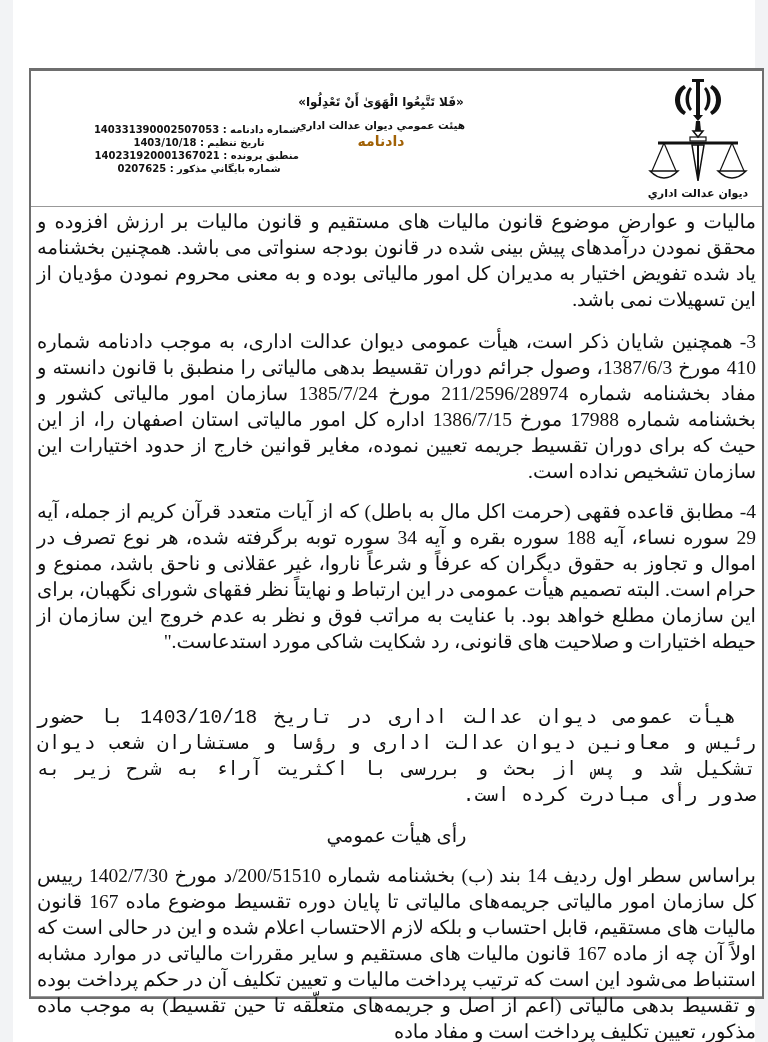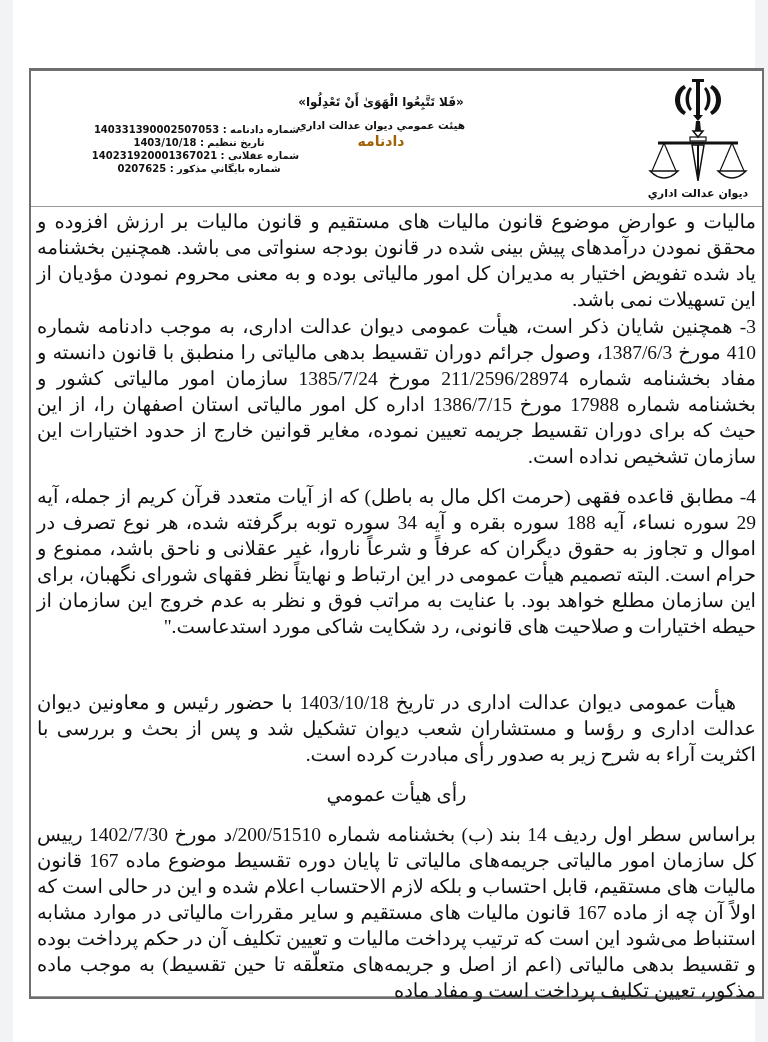--- a/index.html
+++ b/index.html
@@ -49,22 +49,22 @@
     }
     .meta .row { white-space: nowrap; }
     .body {
       direction: rtl; text-align: justify; text-align-last: right;
       font-size: 19.5px; line-height: 26px; color: #111;
       padding: 2px 6px 10px 6px;
       height: 790px; box-sizing: border-box;
       border-bottom: 1px solid #999;
     }
     .body p { margin: 0 0 14px 0; }
-    .body p.top { margin-bottom: 1px; }
-    .body p.indent { text-indent: 20px; }
+    .body p.top { margin-bottom: 16px; }
+    .body p.indent { text-indent: 20px; font-family: Liberation Mono, monospace; }
     .body .gap { height: 36px; }
     .verdict-heading { text-align-last: center; margin: 2px 0 12px 0; }
     .footer {
       direction: rtl; text-align: center;
       font-family: "DejaVu Sans", sans-serif; font-weight: bold;
       padding: 2px 0 3px 0;
     }
     .certified { font-size: 9px; color: #1f3f7a; }
     .address { font-size: 9px; color: #111; margin-top: 2px; }
   </style>
@@ -117,21 +117,21 @@
       <div class="meta">
         <div class="row">
           <span>شماره دادنامه :</span>
           <span>140331390002507053</span>
         </div>
         <div class="row">
           <span>تاريخ تنظيم :</span>
           <span>1403/10/18</span>
         </div>
         <div class="row">
-          <span>شماره عقلانی :</span>
+          <span>منطبق پرونده :</span>
           <span>140231920001367021</span>
         </div>
         <div class="row">
           <span>شماره بايگاني مذکور :</span>
           <span>0207625</span>
         </div>
       </div>
     </div>
 
     <div class="body">

